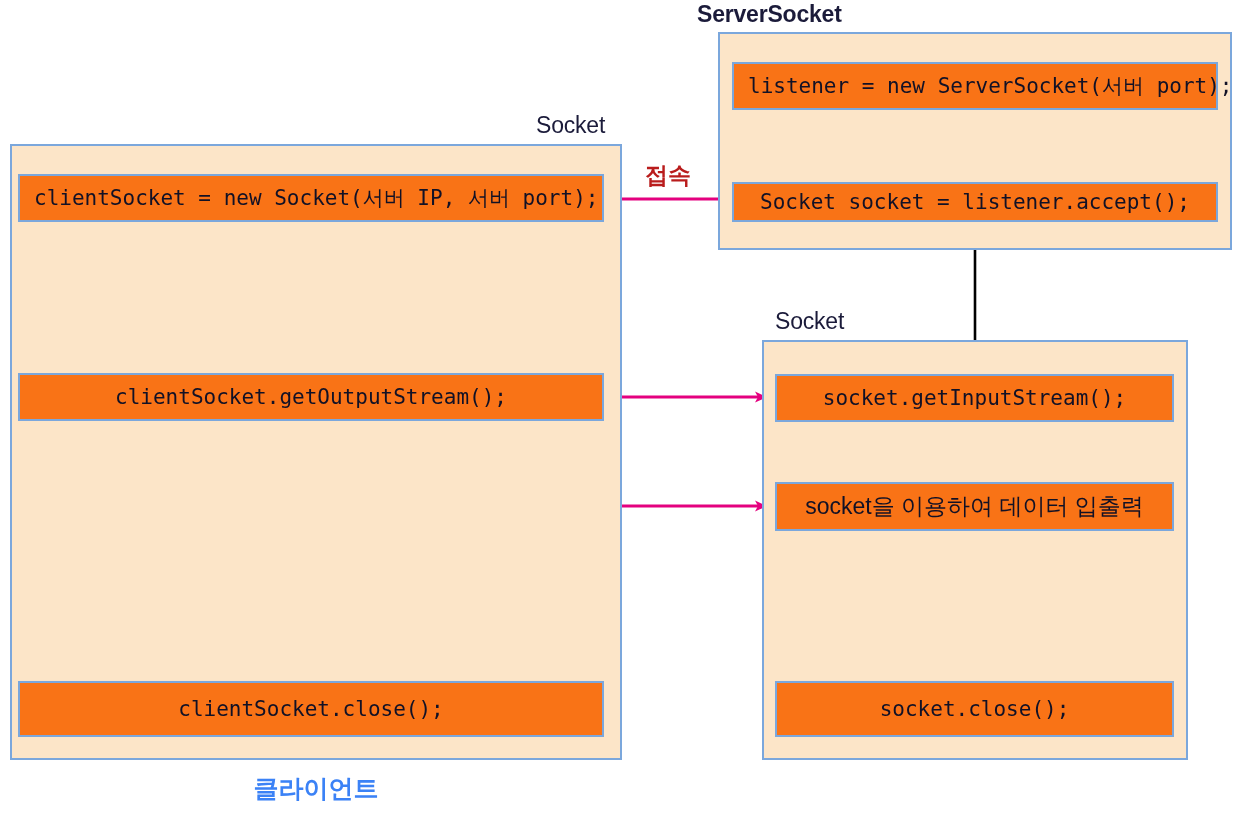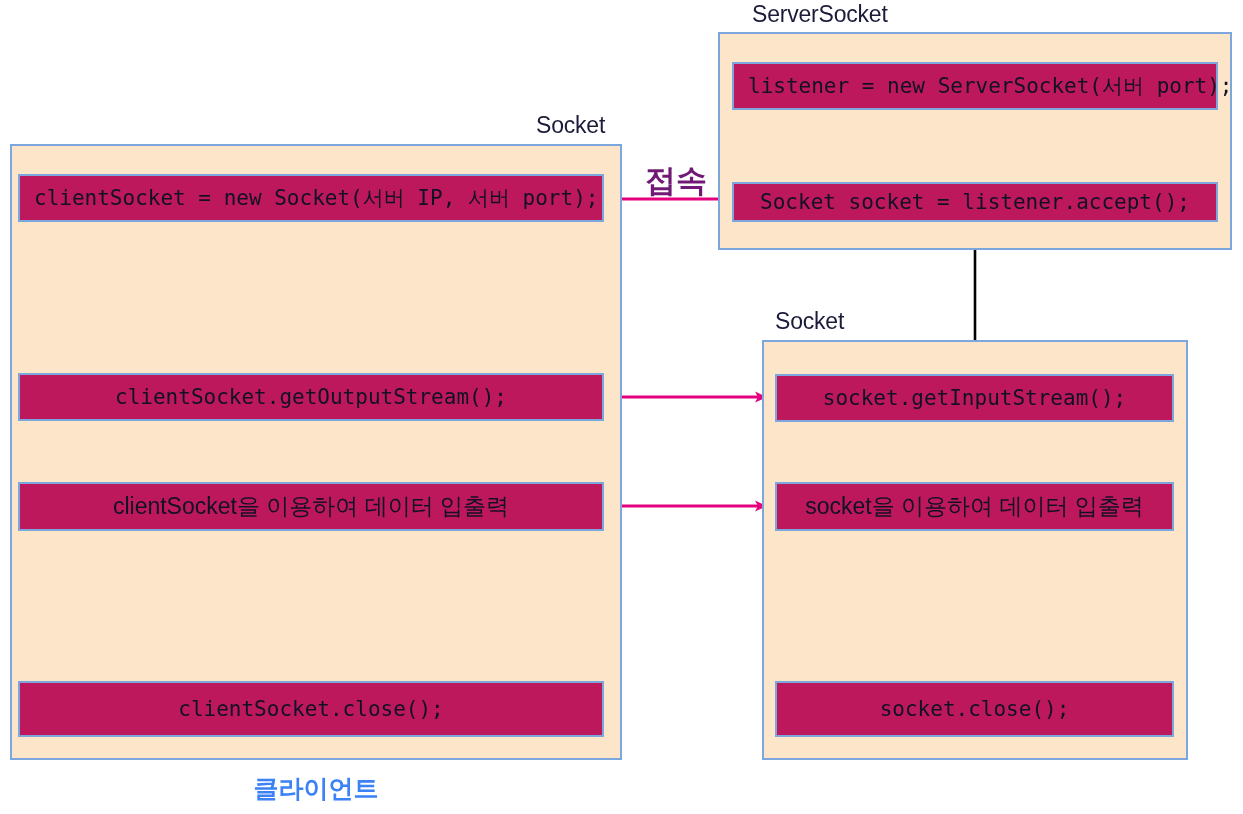--- a/index.html
+++ b/index.html
@@ -32,21 +32,21 @@
     font-family: "Liberation Sans", sans-serif;
     font-size: 23px;
     color: #1b1b3a;
     white-space: nowrap;
     letter-spacing: -0.2px;
   }
 
   
   .code-box {
     position: absolute;
-    background: #be185d;
+    background: #f97316;
     border: 2px solid #7BA7DC;
     box-sizing: border-box;
     display: flex;
     align-items: center;
     justify-content: center;
     font-family: "DejaVu Sans Mono", "Liberation Mono", monospace;
     font-size: 21px;
     color: #111126;
     white-space: nowrap;
     letter-spacing: 0px;
@@ -68,23 +68,23 @@
     font-weight: bold;
     color: #3b82f6;
     white-space: nowrap;
     text-align: center;
   }
 
   
   .flow-label {
     position: absolute;
     font-family: "Liberation Sans", sans-serif;
-    font-size: 31px;
+    font-size: 23px;
     font-weight: bold;
-    color: #701a75;
+    color: #b91c1c;
     white-space: nowrap;
     text-align: right;
   }
 
   
   svg.arrow-layer {
     position: absolute;
     left: 0;
     top: 0;
     width: 1243px;
@@ -138,29 +138,28 @@
   </svg>
 
   <div class="panel" style="left:10px; top:144px; width:612px; height:616px;"></div>
 
   <div class="panel-caption" style="left:536px; top:112px;">Socket</div>
 
   <div class="code-box left-align" style="left:18px; top:174px; width:586px; height:48px;">clientSocket = new Socket(서버 IP, 서버 port);</div>
 
   <div class="code-box" style="left:18px; top:373px; width:586px; height:48px;">clientSocket.getOutputStream();</div>
 
-  <div class="code-box korean" style="left:18px; top:482px; width:586px; height:49px;">clientSocket을 이용하여 데이터 입출력</div>
 
   <div class="code-box" style="left:18px; top:681px; width:586px; height:56px;">clientSocket.close();</div>
 
   <div class="role-label" style="left:10px; top:772px; width:612px;">클라이언트</div>
 
   <div class="panel" style="left:718px; top:32px; width:514px; height:218px;"></div>
 
-  <div class="panel-caption" style="left:752px; top:1px;">ServerSocket</div>
+  <div class="panel-caption" style="left:697px; top:1px;font-weight:bold;">ServerSocket</div>
 
   <div class="code-box left-align" style="left:732px; top:62px; width:486px; height:48px;">listener = new ServerSocket(서버 port);</div>
 
   <div class="code-box" style="left:732px; top:182px; width:486px; height:40px;">Socket socket = listener.accept();</div>
 
   <div class="panel" style="left:762px; top:340px; width:426px; height:420px;"></div>
 
   <div class="panel-caption" style="left:775px; top:308px;">Socket</div>
 
   <div class="code-box" style="left:775px; top:374px; width:399px; height:48px;">socket.getInputStream();</div>

